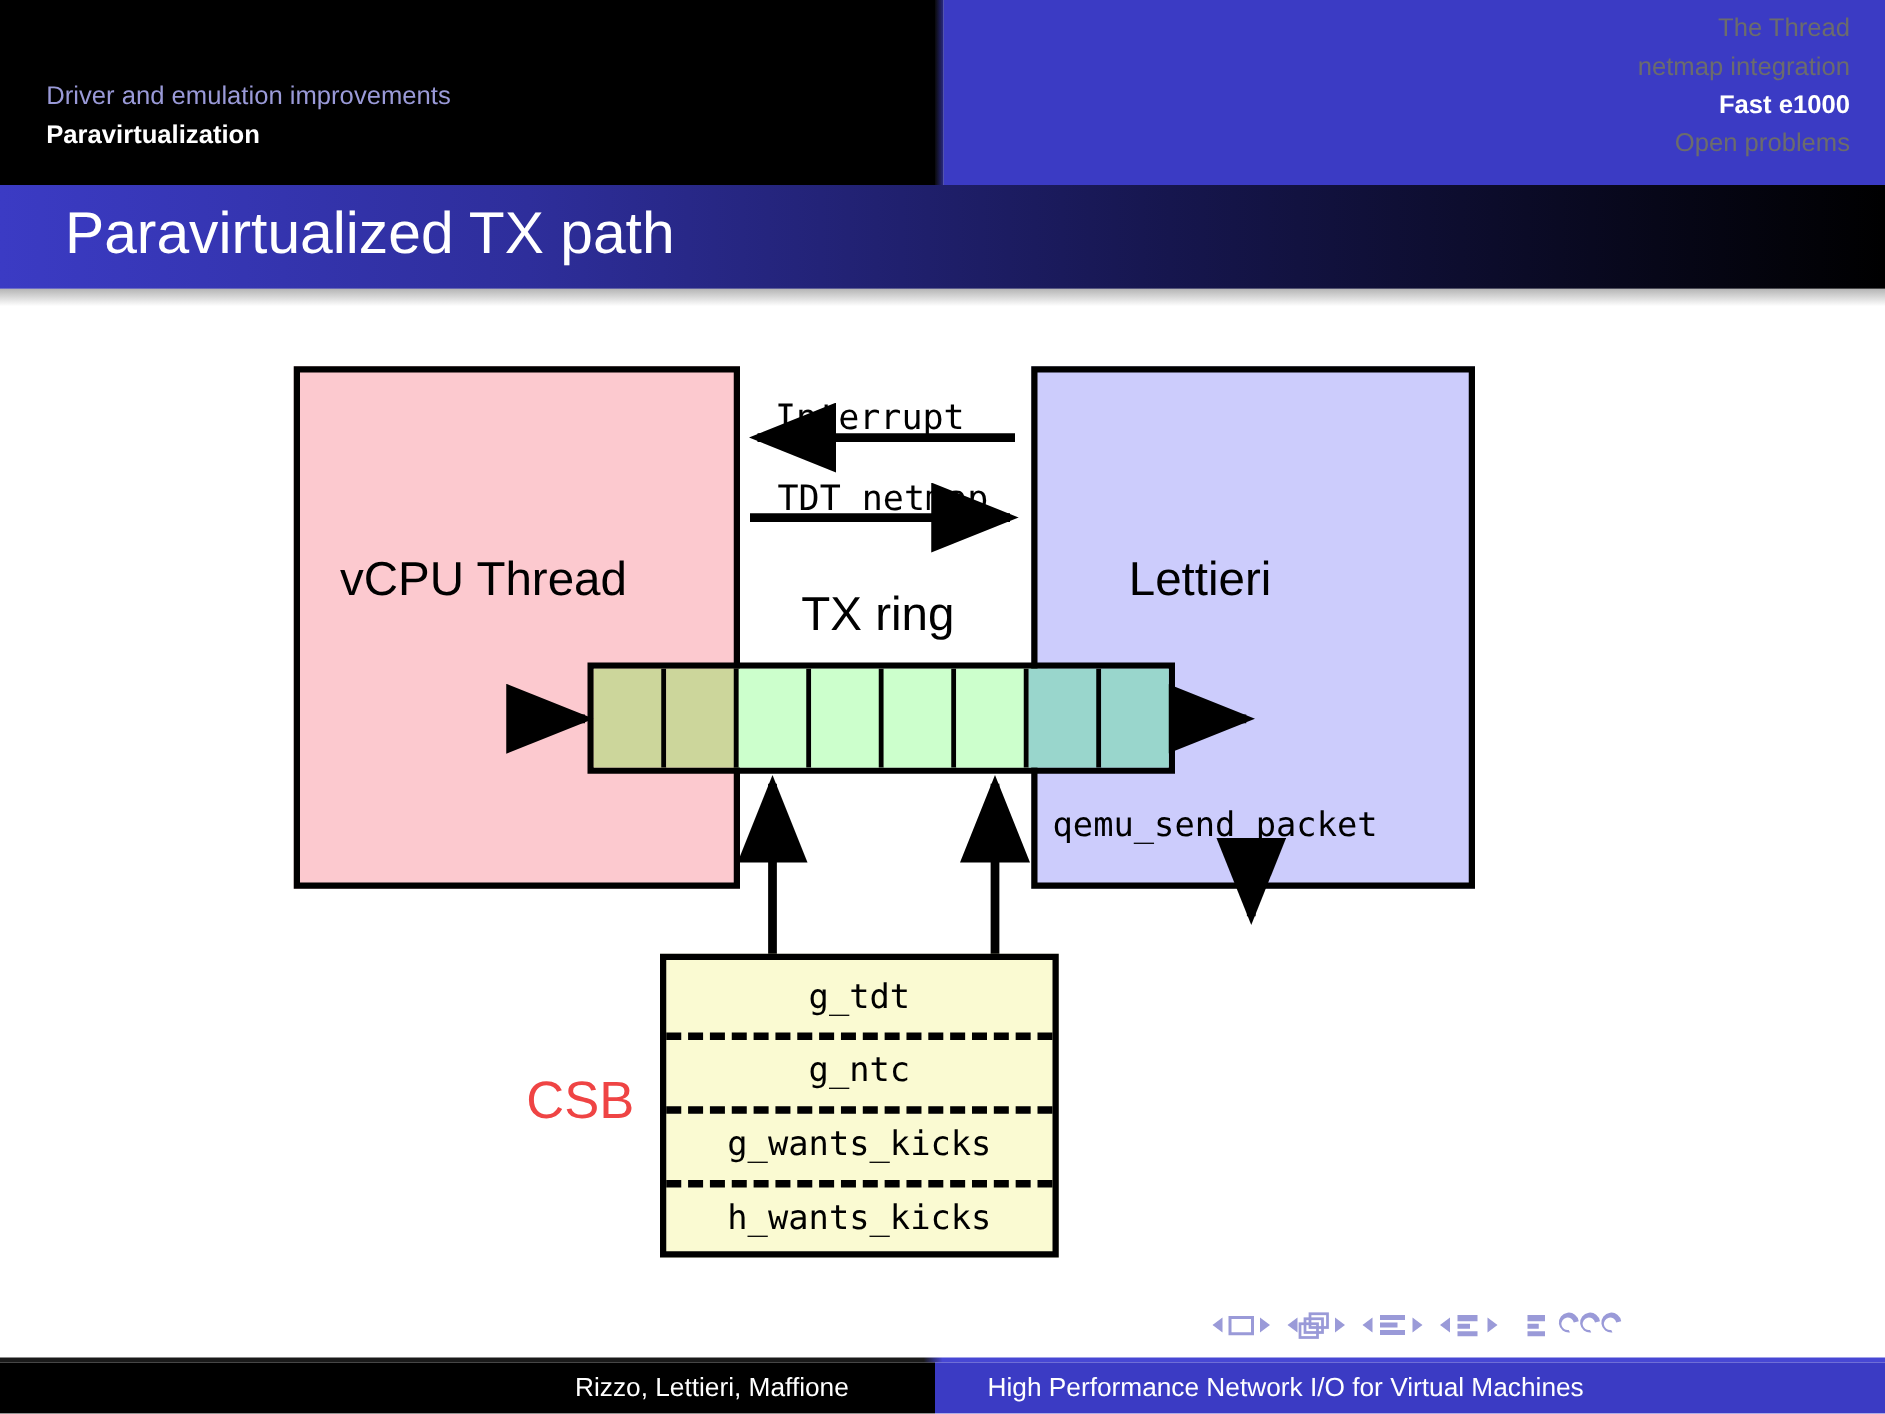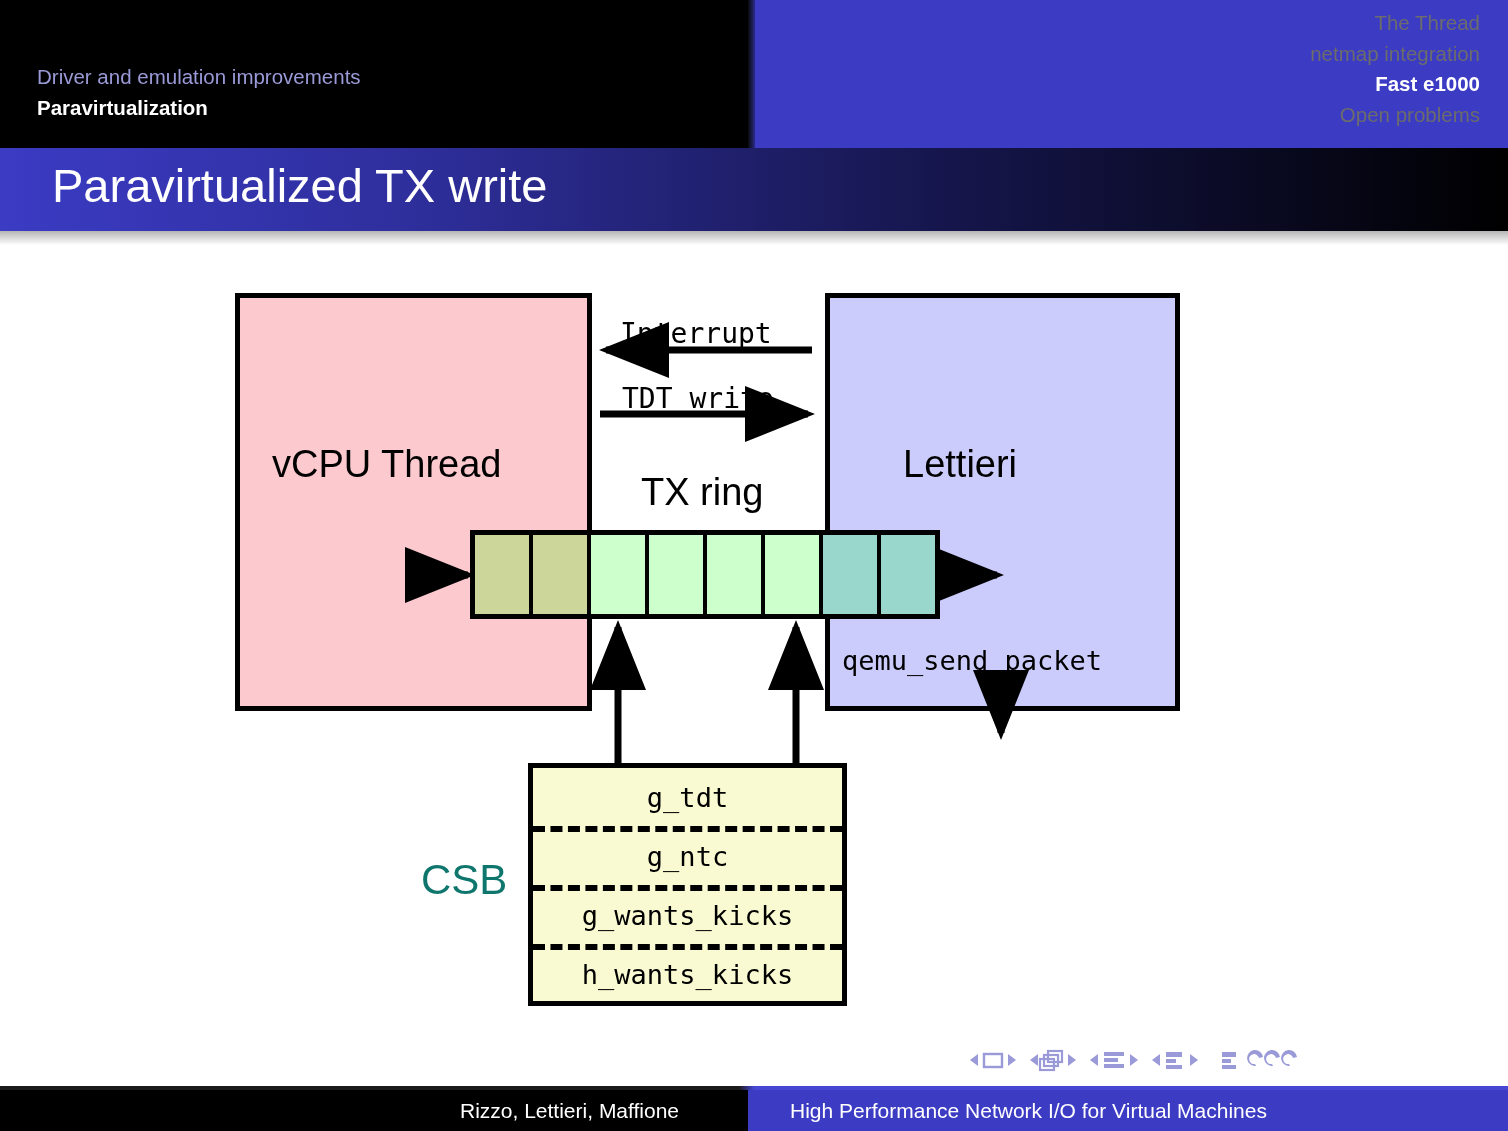--- a/index.html
+++ b/index.html
@@ -136,21 +136,21 @@
     position: absolute;
     left: 641px; top: 226px;
     font-size: 38px;
     color: #000000;
     white-space: nowrap;
   }
   .label-csb {
     position: absolute;
     left: 421px; top: 611px;
     font-size: 42px;
-    color: #0f766e;
+    color: #ef4444;
     white-space: nowrap;
   }
 
   
   .arrow-label {
     position: absolute;
     font-family: "DejaVu Sans Mono", "Liberation Mono", monospace;
     font-size: 28px;
     color: #000000;
     white-space: nowrap;
@@ -270,36 +270,36 @@
       <div class="nav-item">Open problems</div>
     </div>
 
     <div class="nav-right-list">
       <div class="nav-item dim-blue">Driver and emulation improvements</div>
       <div class="nav-item active">Paravirtualization</div>
     </div>
   </div>
 
   <div class="titlebar"></div>
-  <div class="title-text">Paravirtualized TX write</div>
+  <div class="title-text">Paravirtualized TX path</div>
   <div class="title-shadow"></div>
 
   <div class="canvas">
 
     <div class="box box-vcpu"></div>
     <div class="box box-iothread"></div>
 
     <div class="box-label label-vcpu">vCPU Thread</div>
     <div class="box-label label-iothread">Lettieri</div>
     <div class="mono-label label-qemu">qemu_send_packet</div>
     <div class="label-txring">TX ring</div>
     <div class="label-csb">CSB</div>
 
     <div class="arrow-label lbl-interrupt">Interrupt</div>
-    <div class="arrow-label lbl-tdt">TDT write</div>
+    <div class="arrow-label lbl-tdt">TDT netmap</div>
 
     <svg class="svg-layer" viewBox="0 0 1508 800">
       <defs>
         <marker id="ah" markerWidth="10" markerHeight="8" refX="9" refY="4" orient="auto">
           <path d="M0,0 L10,4 L0,8 z" fill="#000000"></path>
         </marker>
       </defs>
 
       <line x1="812" y1="105" x2="606" y2="105" stroke="#000000" stroke-width="7" marker-end="url(#ah)"></line>
 

